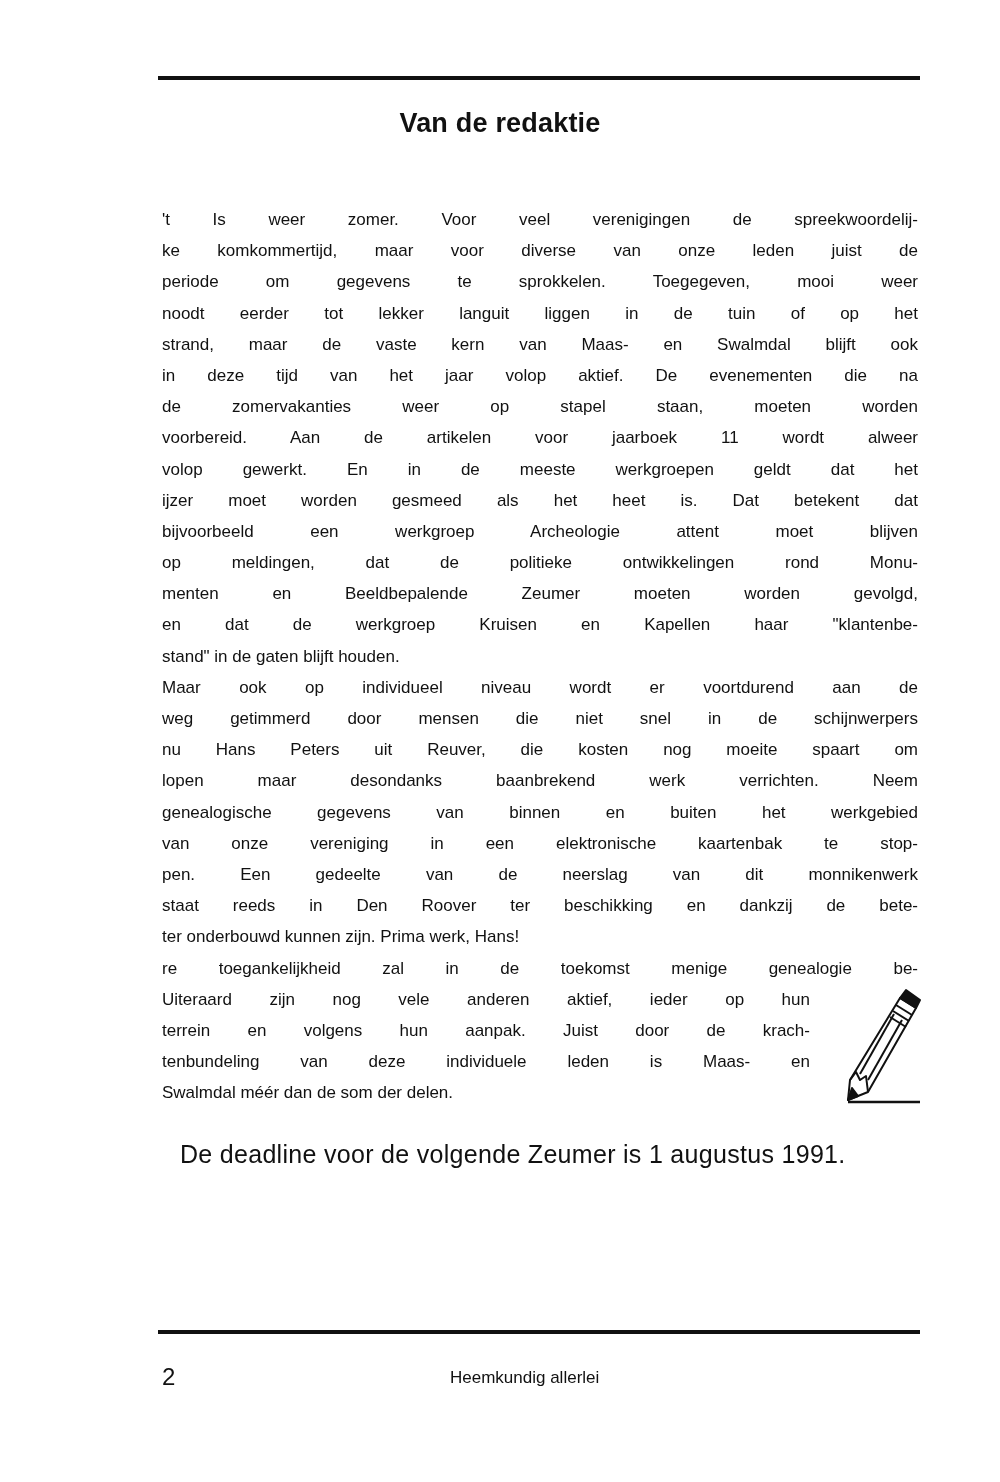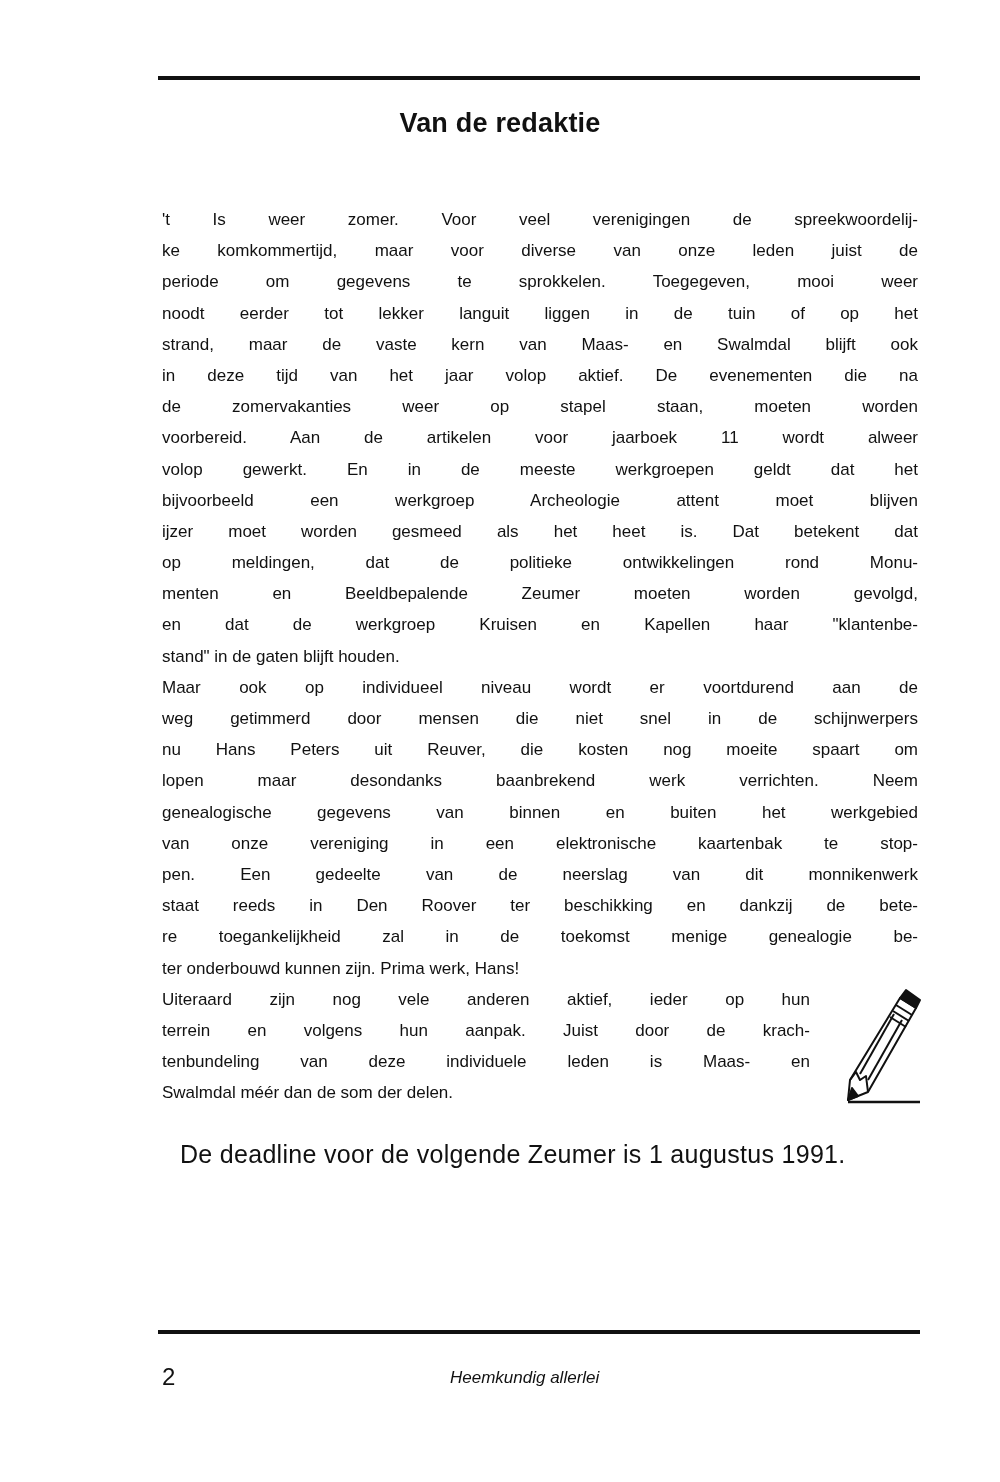--- a/index.html
+++ b/index.html
@@ -11,58 +11,58 @@
   .title { position: absolute; top: 108px; left: 0; width: 1080px; text-align: center;
            font-size: 27px; font-weight: bold; letter-spacing: 0.2px; }
   .body { position: absolute; top: 204px; left: 162px; width: 756px;
           font-size: 17px; line-height: 31.2px; }
   .line { display: block; text-align: justify; text-align-last: justify; white-space: nowrap; height: 31.2px; }
   .line.last { text-align-last: left; }
   .narrow .line { width: 648px; }
   .deadline { position: absolute; top: 1140px; left: 180px; font-size: 25px; letter-spacing: 0.3px; }
   .pencil { position: absolute; left: 838px; top: 988px; width: 84px; height: 120px; }
   .footer-num { position: absolute; top: 1363px; left: 162px; font-size: 24px; }
-  .footer-title { position: absolute; top: 1368px; left: 450px; font-size: 17px; font-style: italic; }
+  .footer-title { position: absolute; top: 1368px; left: 450px; font-size: 17px; }
 </style>
 </head>
 <body>
 
 <div class="rule top"></div>
 
 <h1 class="title" style="margin:0; left:-40px;">Van de redaktie</h1>
 
 <div class="body">
   <div>
     <span class="line">'t Is weer zomer. Voor veel verenigingen de spreekwoordelij-</span>
     <span class="line">ke komkommertijd, maar voor diverse van onze leden juist de</span>
     <span class="line">periode om gegevens te sprokkelen. Toegegeven, mooi weer</span>
     <span class="line">noodt eerder tot lekker languit liggen in de tuin of op het</span>
     <span class="line">strand, maar de vaste kern van Maas- en Swalmdal blijft ook</span>
     <span class="line">in deze tijd van het jaar volop aktief. De evenementen die na</span>
     <span class="line">de zomervakanties weer op stapel staan, moeten worden</span>
     <span class="line">voorbereid. Aan de artikelen voor jaarboek 11 wordt alweer</span>
     <span class="line">volop gewerkt. En in de meeste werkgroepen geldt dat het</span>
+    <span class="line">ijzer moet worden gesmeed als het heet is. Dat betekent dat</span>
     <span class="line">bijvoorbeeld een werkgroep Archeologie attent moet blijven</span>
-    <span class="line">ijzer moet worden gesmeed als het heet is. Dat betekent dat</span>
     <span class="line">op meldingen, dat de politieke ontwikkelingen rond Monu-</span>
     <span class="line">menten en Beeldbepalende Zeumer moeten worden gevolgd,</span>
     <span class="line">en dat de werkgroep Kruisen en Kapellen haar "klantenbe-</span>
     <span class="line last">stand" in de gaten blijft houden.</span>
   </div>
   <div>
     <span class="line">Maar ook op individueel niveau wordt er voortdurend aan de</span>
     <span class="line">weg getimmerd door mensen die niet snel in de schijnwerpers</span>
     <span class="line">nu Hans Peters uit Reuver, die kosten nog moeite spaart om</span>
     <span class="line">lopen maar desondanks baanbrekend werk verrichten. Neem</span>
     <span class="line">genealogische gegevens van binnen en buiten het werkgebied</span>
     <span class="line">van onze vereniging in een elektronische kaartenbak te stop-</span>
     <span class="line">pen. Een gedeelte van de neerslag van dit monnikenwerk</span>
     <span class="line">staat reeds in Den Roover ter beschikking en dankzij de bete-</span>
+    <span class="line last">ter onderbouwd kunnen zijn. Prima werk, Hans!</span>
     <span class="line">re toegankelijkheid zal in de toekomst menige genealogie be-</span>
-    <span class="line last">ter onderbouwd kunnen zijn. Prima werk, Hans!</span>
   </div>
   <div class="narrow">
     <span class="line">Uiteraard zijn nog vele anderen aktief, ieder op hun</span>
     <span class="line">terrein en volgens hun aanpak. Juist door de krach-</span>
     <span class="line">tenbundeling van deze individuele leden is Maas- en</span>
     <span class="line last">Swalmdal méér dan de som der delen.</span>
   </div>
 </div>
 
 <svg class="pencil" viewBox="0 0 84 120">

